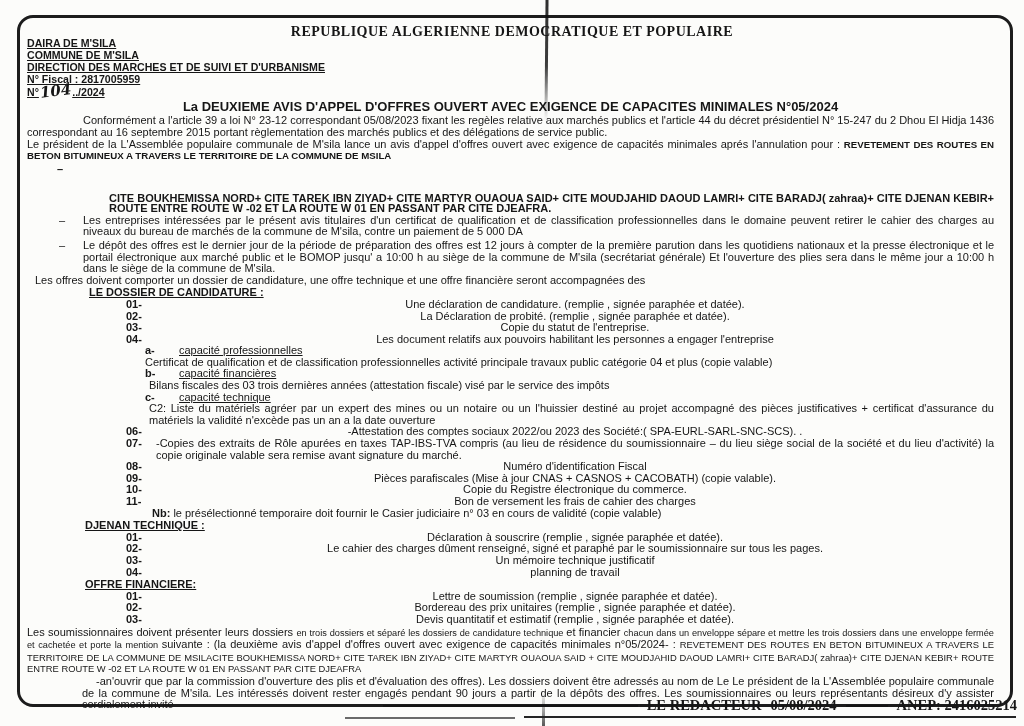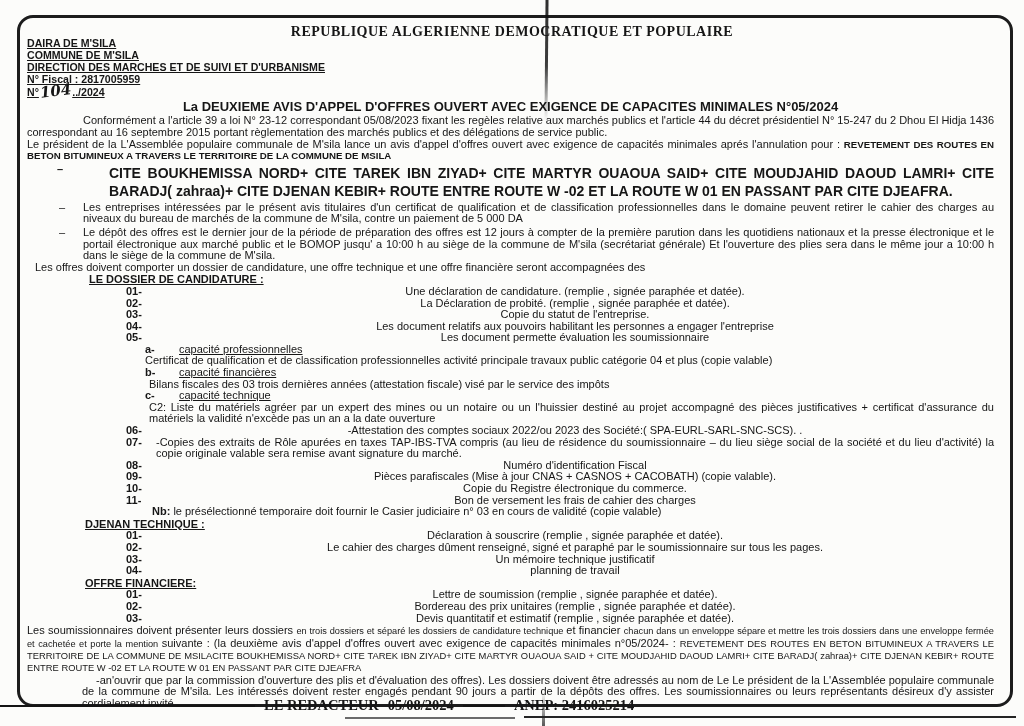--- a/index.html
+++ b/index.html
@@ -20,40 +20,40 @@
   .handwritten{display:inline-block;font-family:"DejaVu Serif",serif;font-style:italic;
       font-weight:bold;font-size:15px;transform:rotate(-7deg);margin:0 1px;}
   .main-title{text-align:center;font-weight:bold;font-size:13px;line-height:14px;margin:1px 0 1px;}
   p{margin:0;text-align:justify;}
   .indent{text-indent:56px;}
   .proj{font-weight:bold;font-size:9.7px;}
   .bullet{display:flex;margin-top:2px;}
   .bdash{flex:none;width:26px;padding-left:30px;font-weight:bold;}
   .bdash2{flex:none;width:24px;padding-left:32px;}
   .btext{flex:1;text-align:justify;}
-  .sites{font-weight:bold;font-size:14px;line-height:18px;padding-left:26px;}
+  .sites{font-weight:bold;font-size:11px;line-height:10px;padding-left:26px;margin-top:29px;}
   .sec-head{font-weight:bold;text-decoration:underline;margin:1px 0 0 62px;font-size:11px;}
   .sec-head2{font-weight:bold;text-decoration:underline;margin:1px 0 0 58px;font-size:11px;}
   .li{display:flex;margin-left:72px;}
   .li .num{flex:none;width:30px;font-weight:bold;padding-left:27px;}
   .li .txt{flex:1;text-align:center;}
   .cap-label{display:flex;margin-left:118px;}
   .cap-label .lbl{flex:none;width:34px;font-weight:bold;}
   .cap-label .ttl{text-decoration:underline;}
   .cap-desc{margin-left:118px;text-align:justify;}
   .cap-desc2{margin-left:122px;text-align:justify;}
   .c-item{margin-left:132px;text-align:justify;}
   .c-item2{margin-left:70px;padding-left:52px;text-indent:0;text-align:justify;}
   .nb-line{margin-left:125px;}
   .nb-line .nb{font-weight:bold;}
   .closing{margin-top:1px;}
   .closing .sm{font-size:9.2px;}
   .closing .caps{font-size:9.4px;}
   .closing2{margin-left:55px;text-indent:14px;margin-top:1px;}
-  .footer{position:absolute;top:697px;left:0;right:7px;display:flex;
+  .footer{position:absolute;top:697px;left:0;right:7px;display:flex;justify-content:flex-end;
       align-items:center;gap:9px;font-family:"Liberation Serif",serif;font-weight:bold;font-size:14.5px;}
   .hline-long{width:255px;border-top:2.4px solid #141414;}
   .hline-short{width:42px;border-top:2.4px solid #141414;}
   .footer-underline{position:absolute;top:716px;left:524px;width:492px;height:2px;background:#242424;}
   .footer-underline2{position:absolute;top:717px;left:345px;width:170px;height:1.6px;background:#3a3a3a;opacity:.75;}
 </style>
 </head>
 <body>
 
 <div class="page">
@@ -107,24 +107,20 @@
         <span class="num">02-</span>
         <span class="txt">La Déclaration  de probité. (remplie , signée paraphée et datée).</span>
       </div>
     <div class="li">
         <span class="num">03-</span>
         <span class="txt">Copie du statut de l'entreprise.</span>
       </div>
     <div class="li">
         <span class="num">04-</span>
         <span class="txt">Les document relatifs aux pouvoirs habilitant les personnes a engager l'entreprise</span>
-      </div>
-    <div class="li">
-        <span class="num">05-</span>
-        <span class="txt">Les document permette évaluation les soumissionnaire</span>
       </div>
 
     <div class="cap-label">
         <span class="lbl">a-</span>
         <span class="ttl">capacité professionnelles</span>
       </div>
     <div class="cap-desc">Certificat de qualification et de classification professionnelles activité principale travaux public catégorie 04 et plus (copie valable)</div>
 
     <div class="cap-label">
         <span class="lbl">b-</span>

